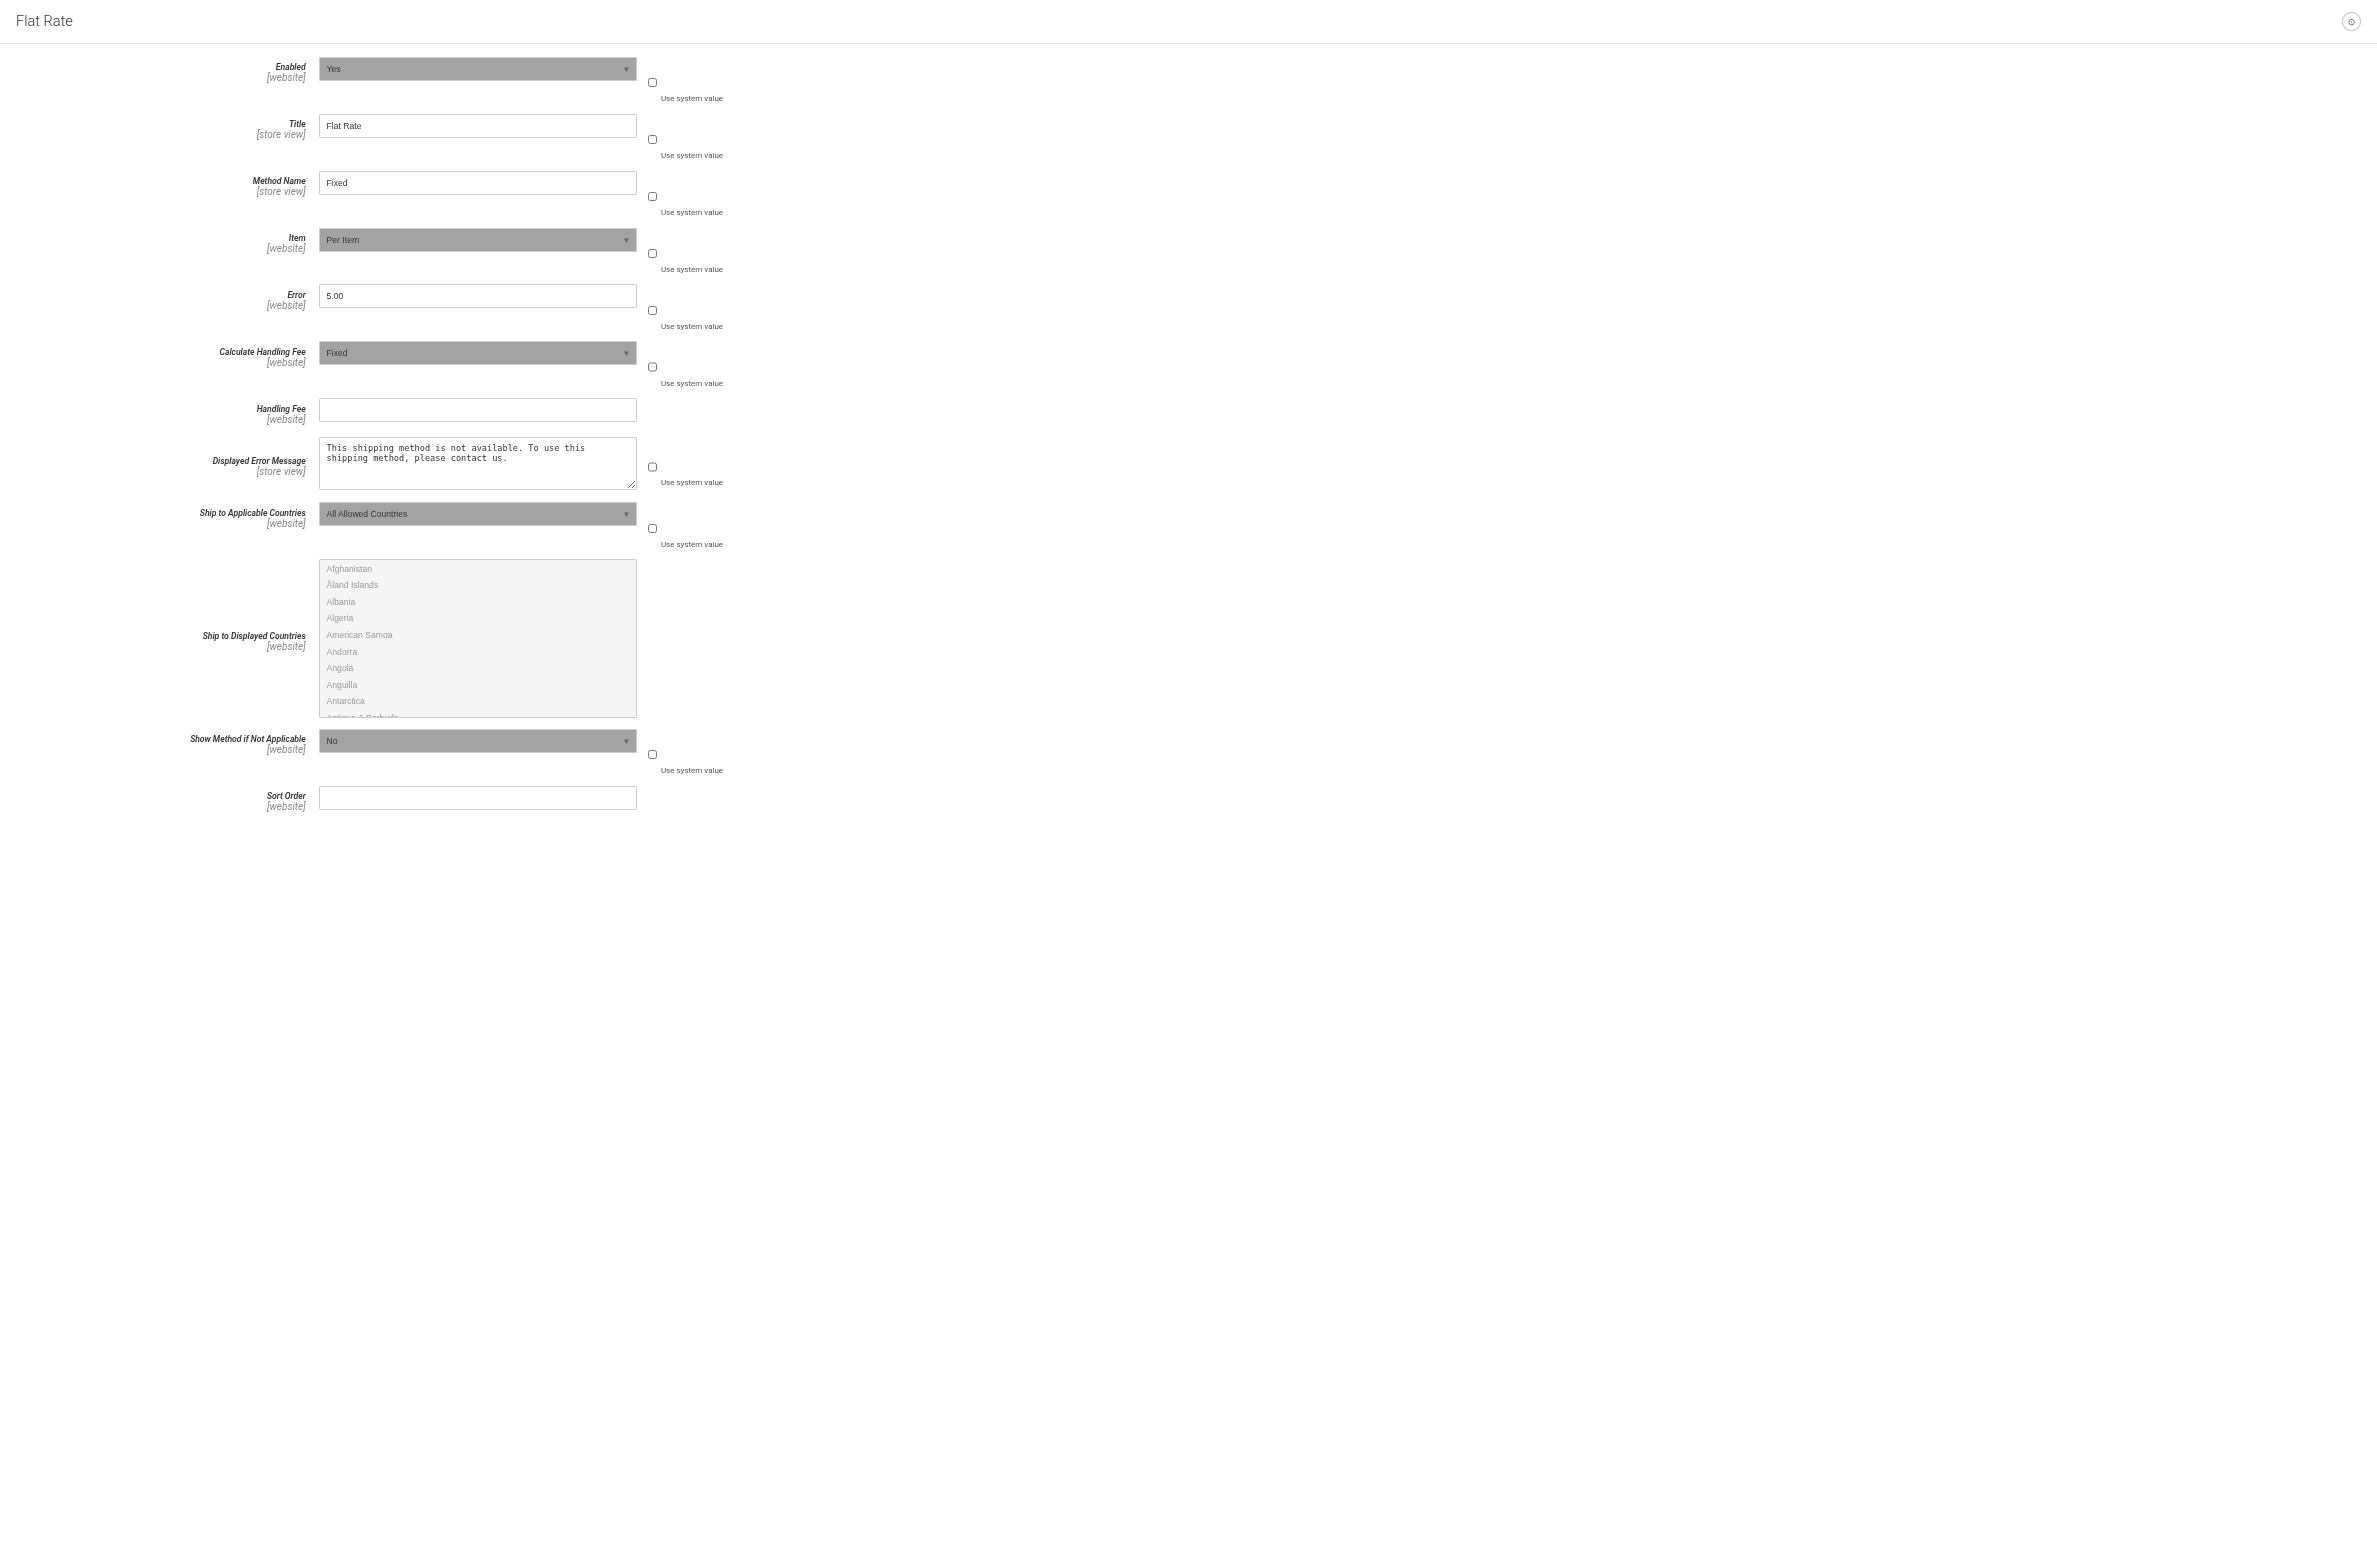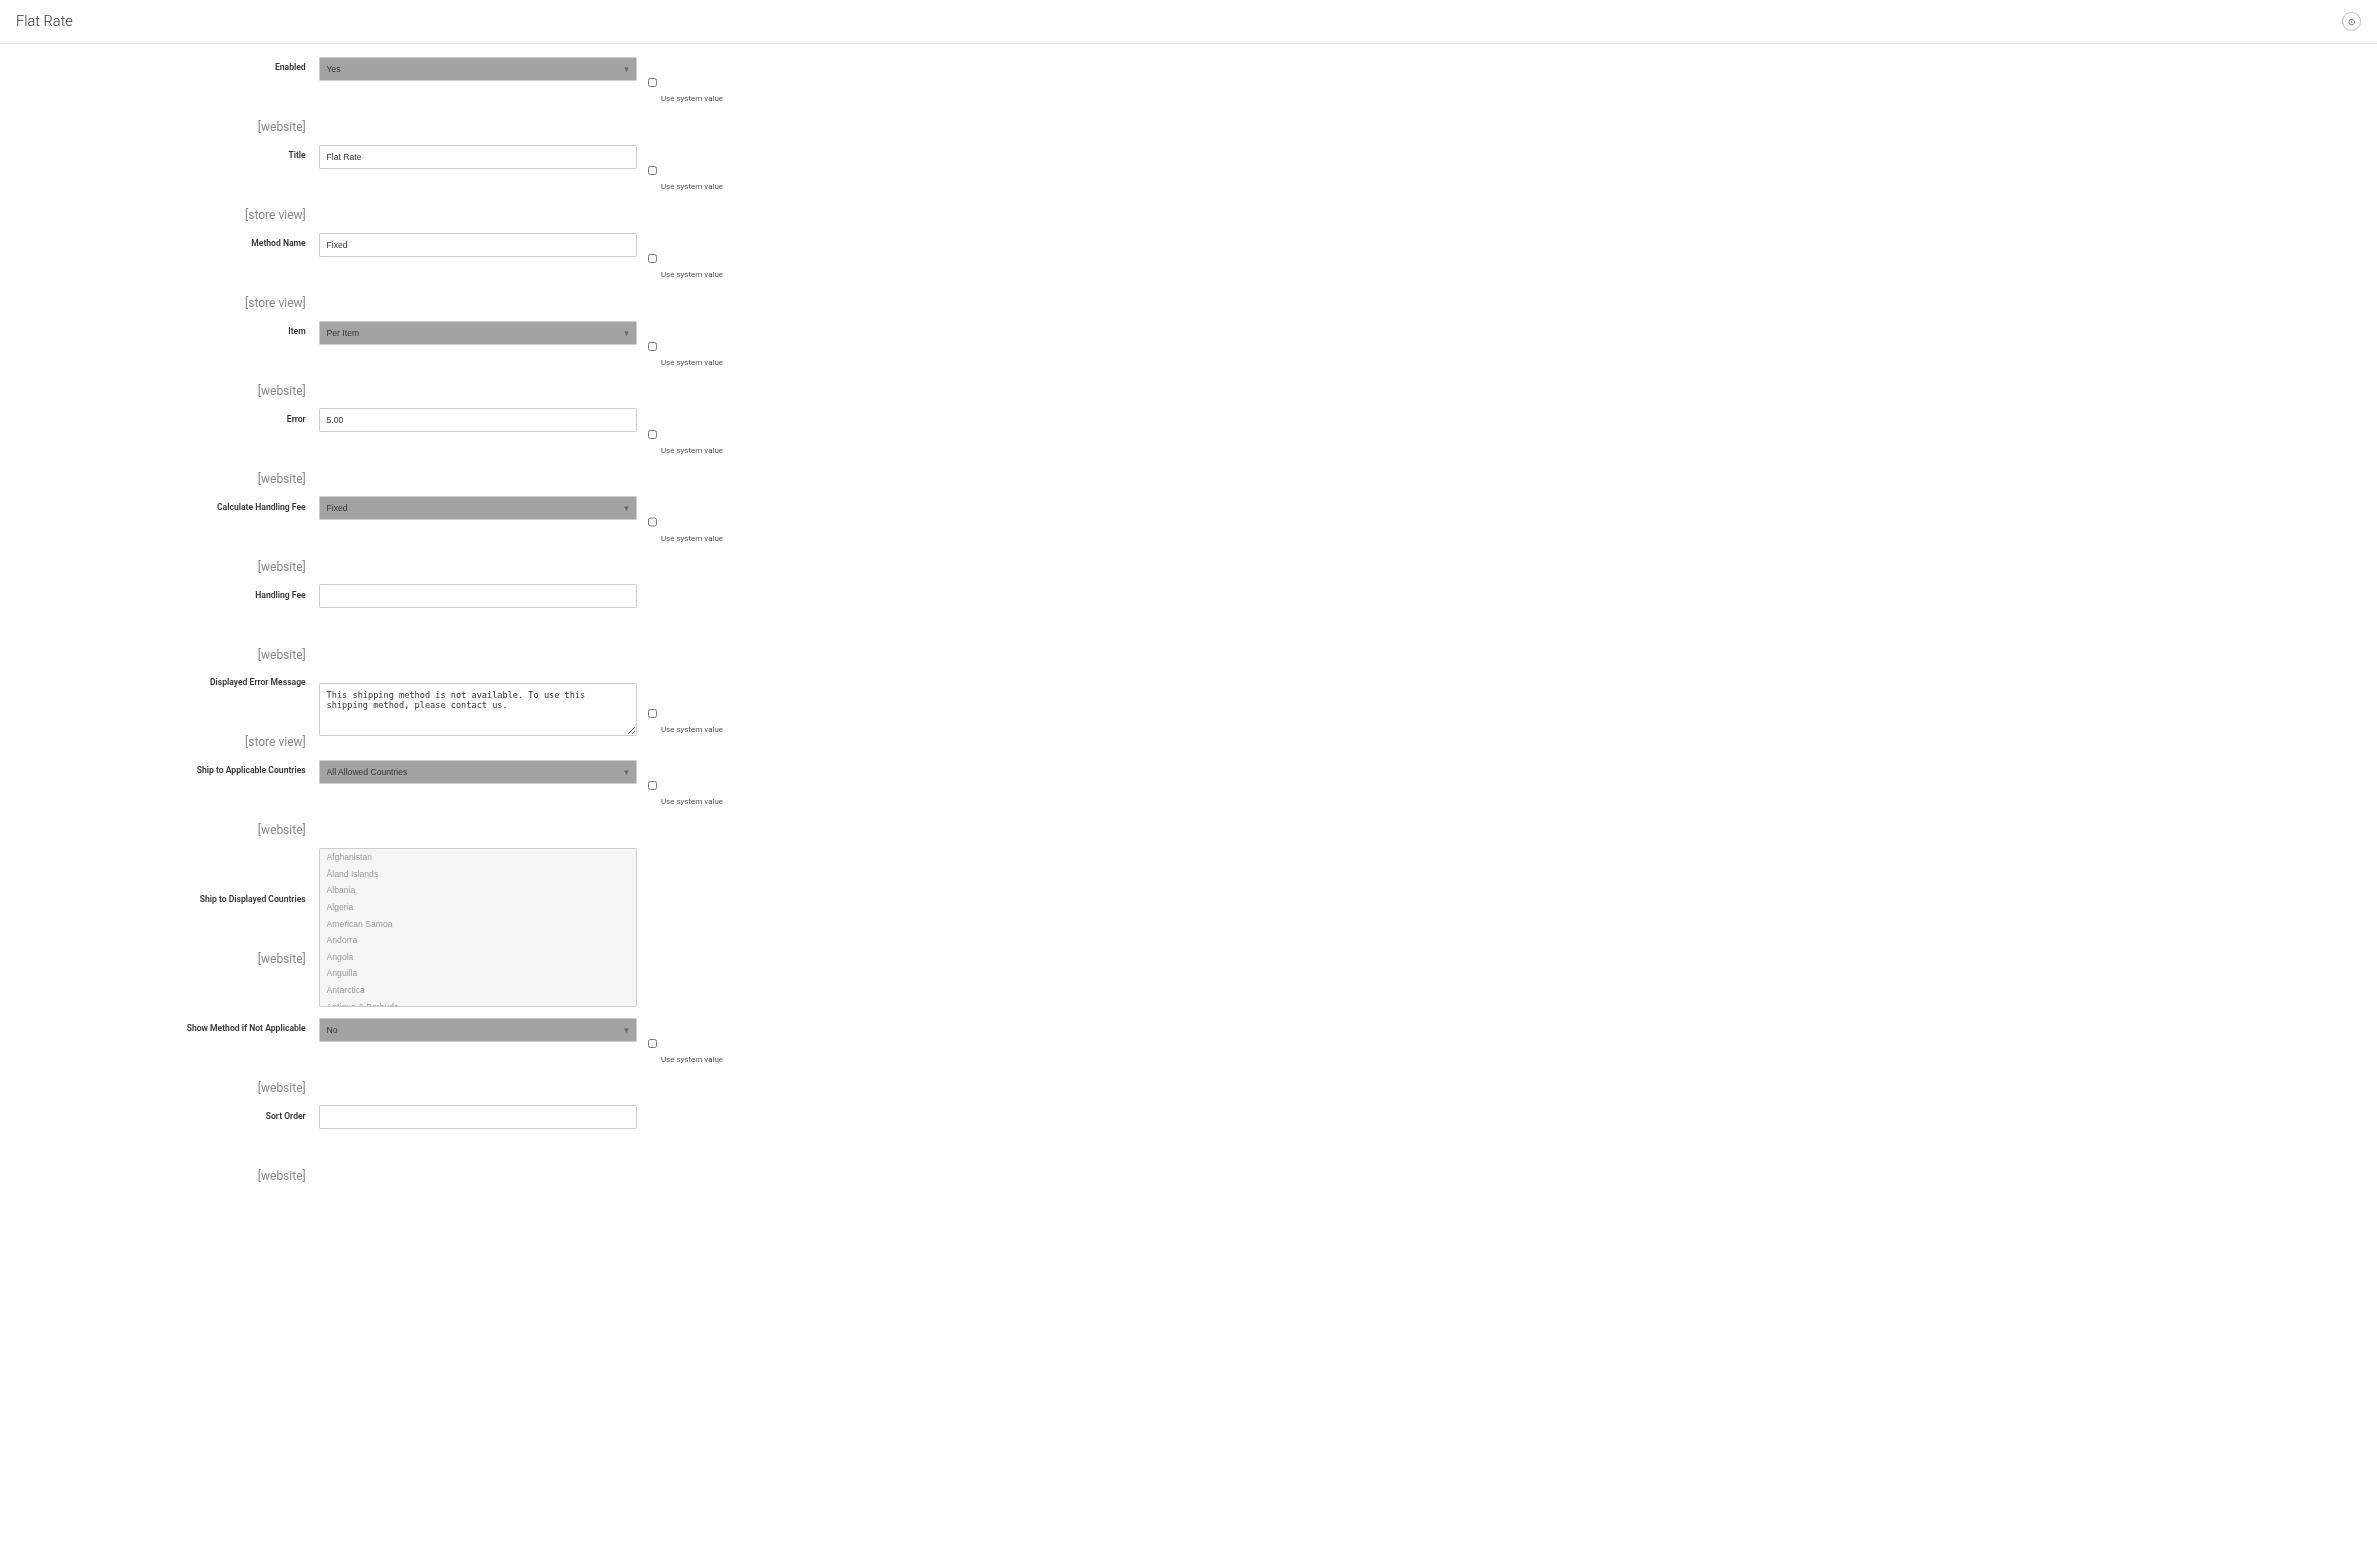--- a/index.html
+++ b/index.html
@@ -58,34 +58,34 @@
     .form-row.multiline {
       align-items: center;
     }
 
     .label-col {
       width: 279px;
       min-width: 279px;
       text-align: right;
       padding-right: 13.3px;
       padding-top: 5.3px;
+      font-style: italic;
     }
 
     .label-main {
       font-size: 8.6px;
       font-weight: 600;
       color: #333;
       display: block;
     }
 
     .label-scope {
-      font-size: 12px;
+      font-size: 10px;
       color: #888;
       display: block;
-      margin-top: 48px;
     }
 
     .input-col {
       flex: 1;
       max-width: 398px;
     }
 
     .checkbox-col {
       width: 119px;
       min-width: 119px;

